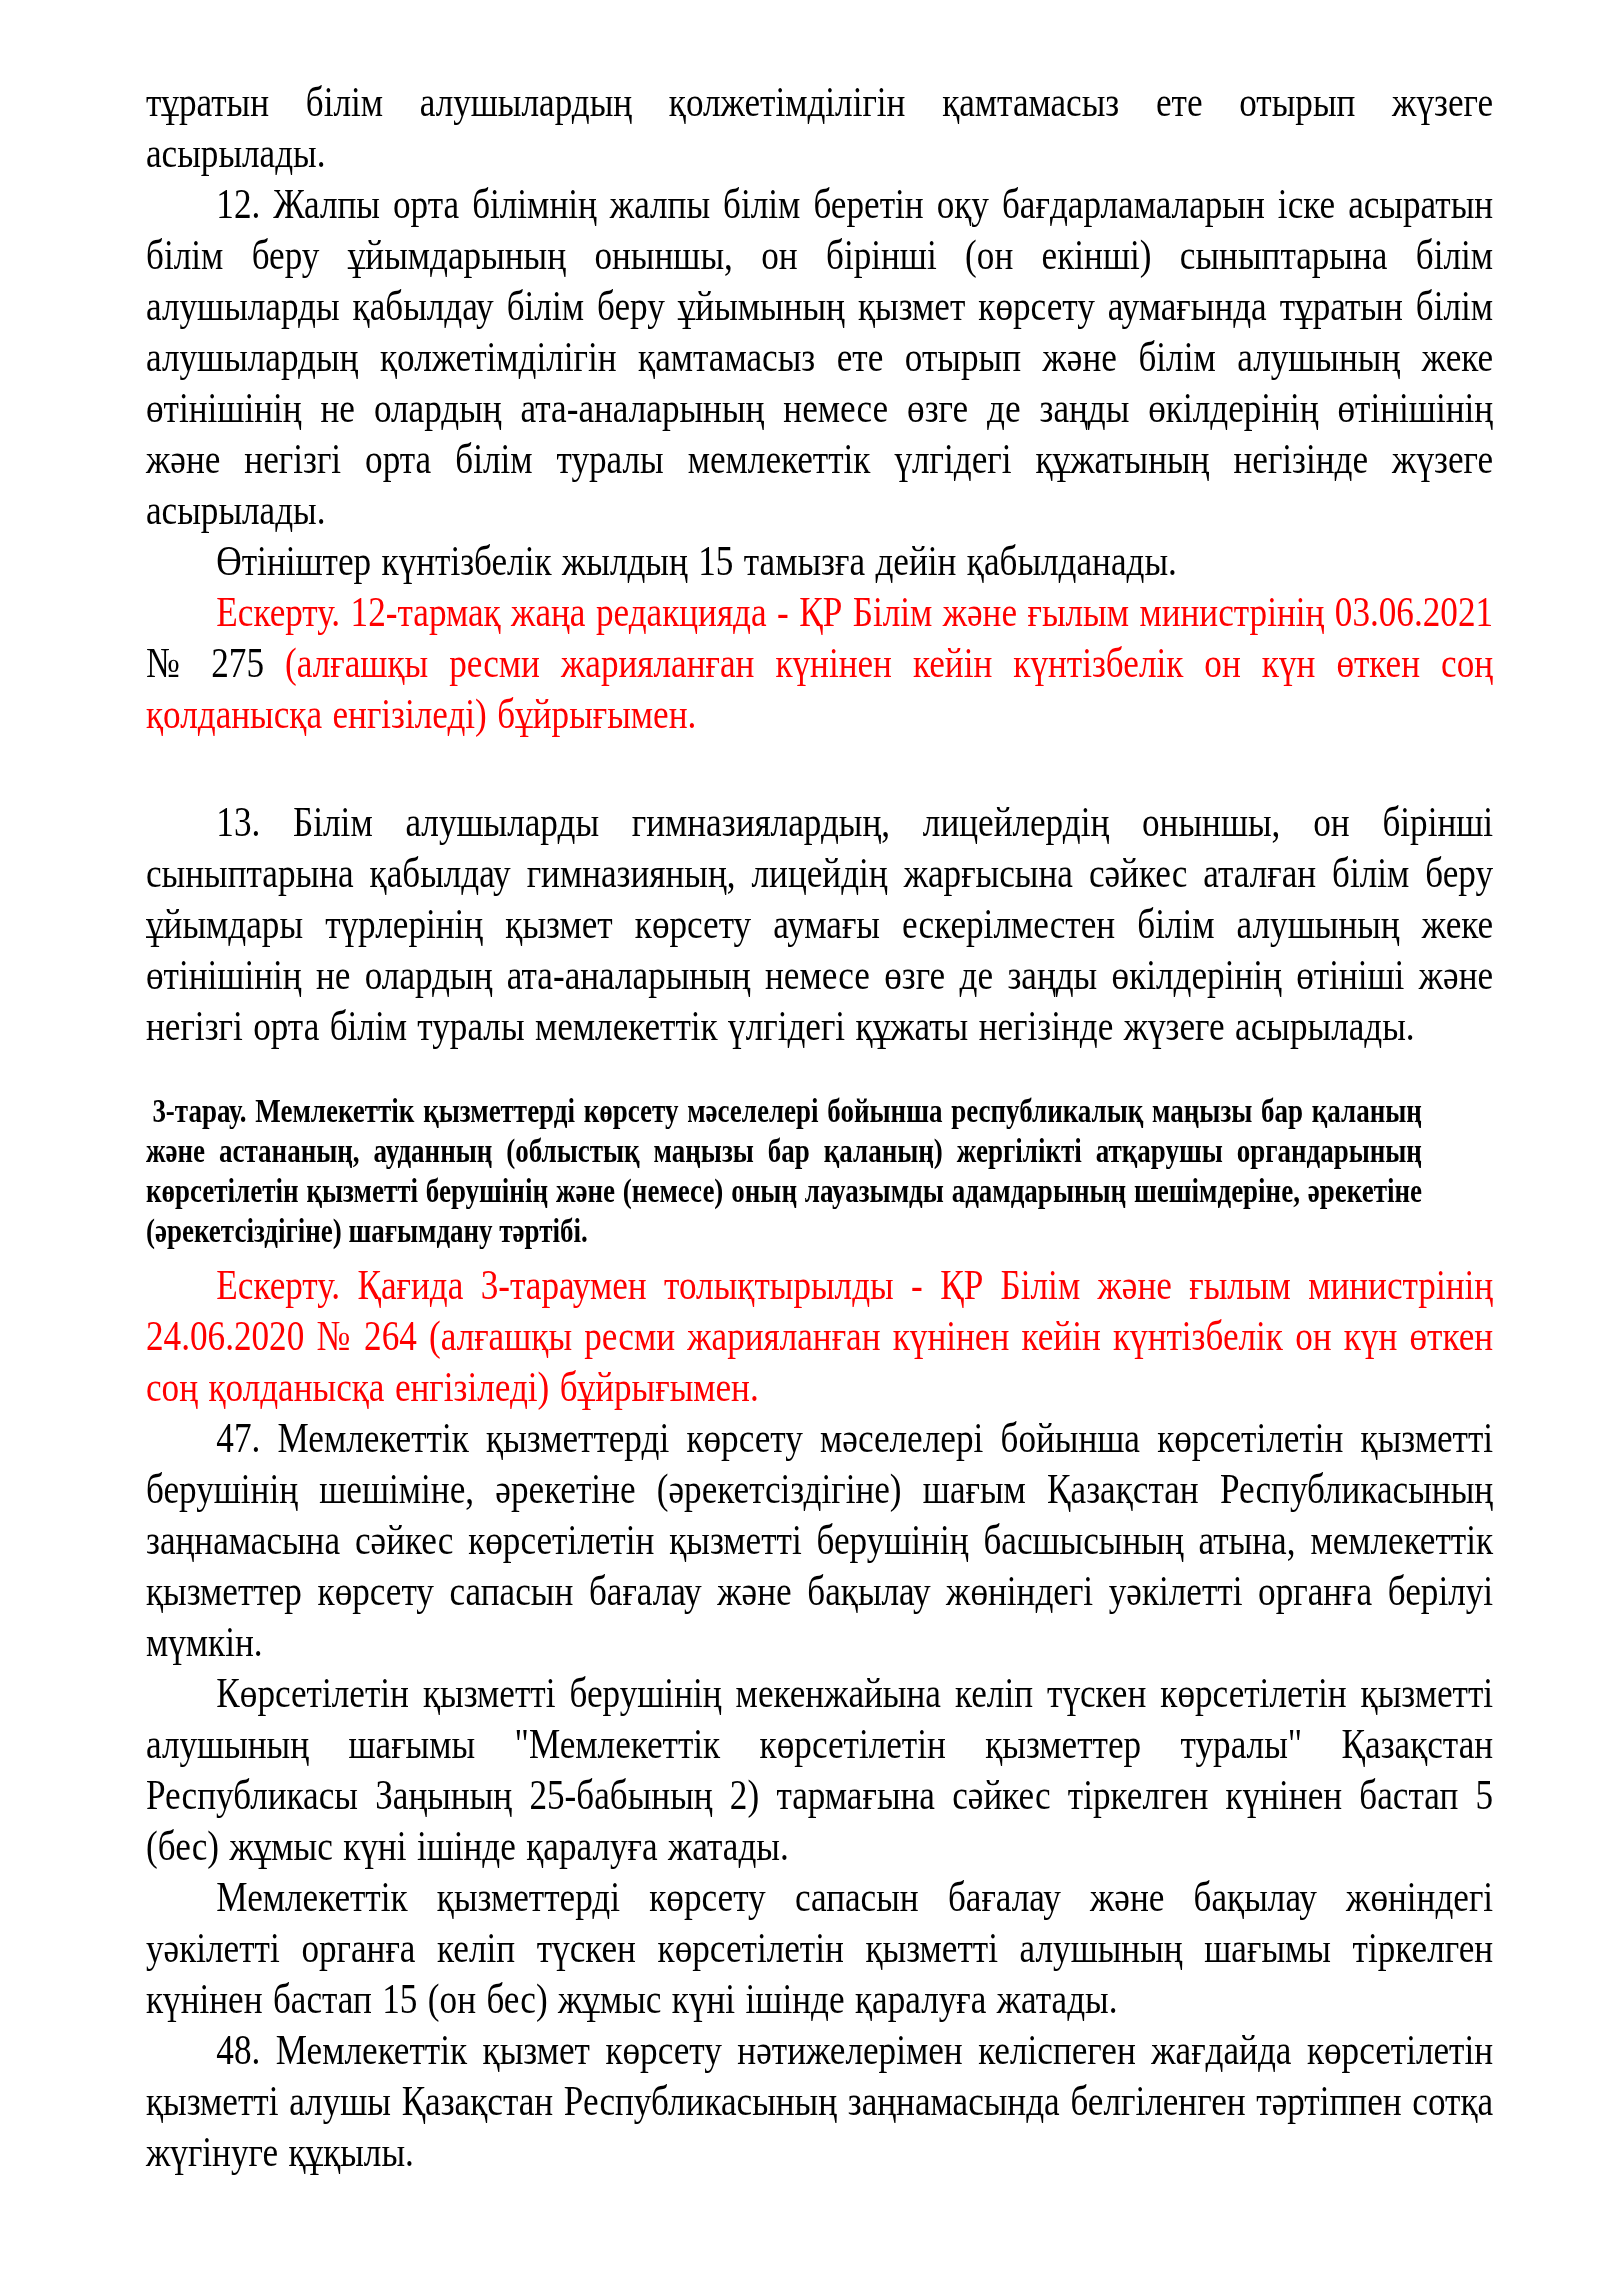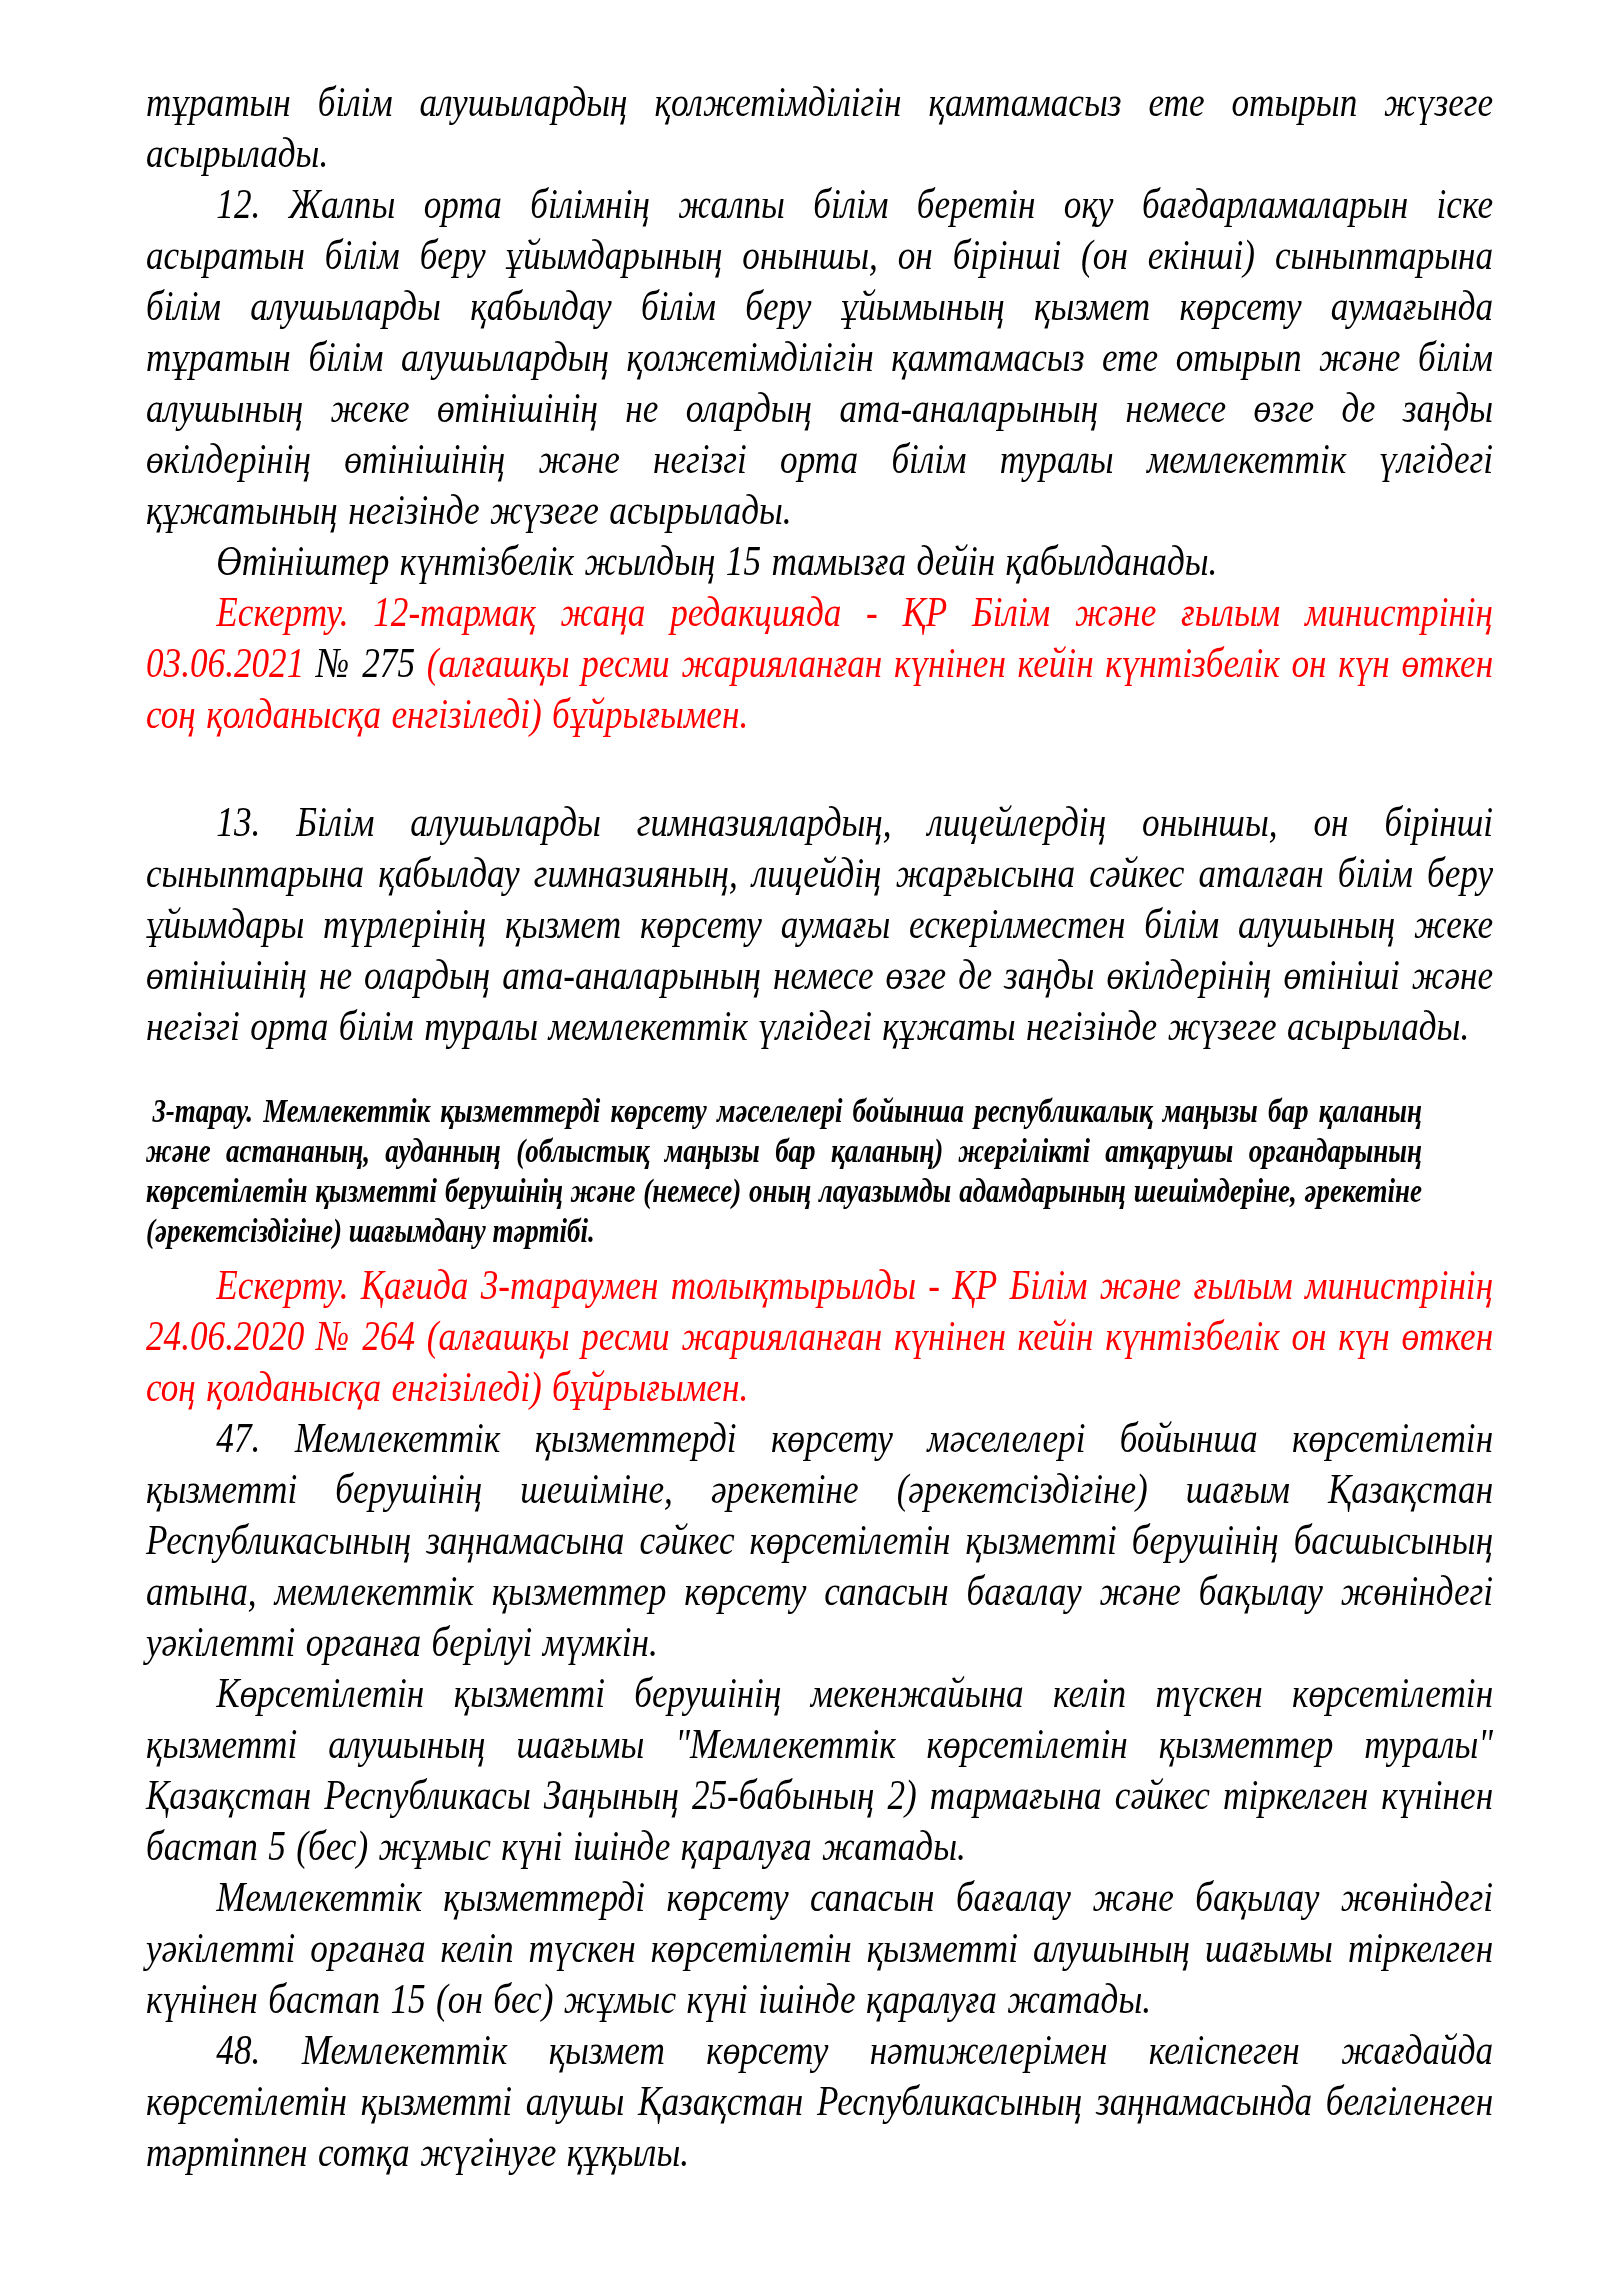--- a/index.html
+++ b/index.html
@@ -13,21 +13,20 @@
     height: 2293px;
     overflow: hidden;
   }
   .page {
     position: relative;
     width: 1326px;
     height: 2293px;
     background: #ffffff;
     font-family: "Liberation Serif", "DejaVu Serif", serif;
     color: #000000;
-    font-style: italic;
   }
   .col {
     position: absolute;
     left: 146px;
     top: 76px;
     width: 1647px;
     transform: scaleX(0.8179);
     transform-origin: 0 0;
   }
   .body-para {

